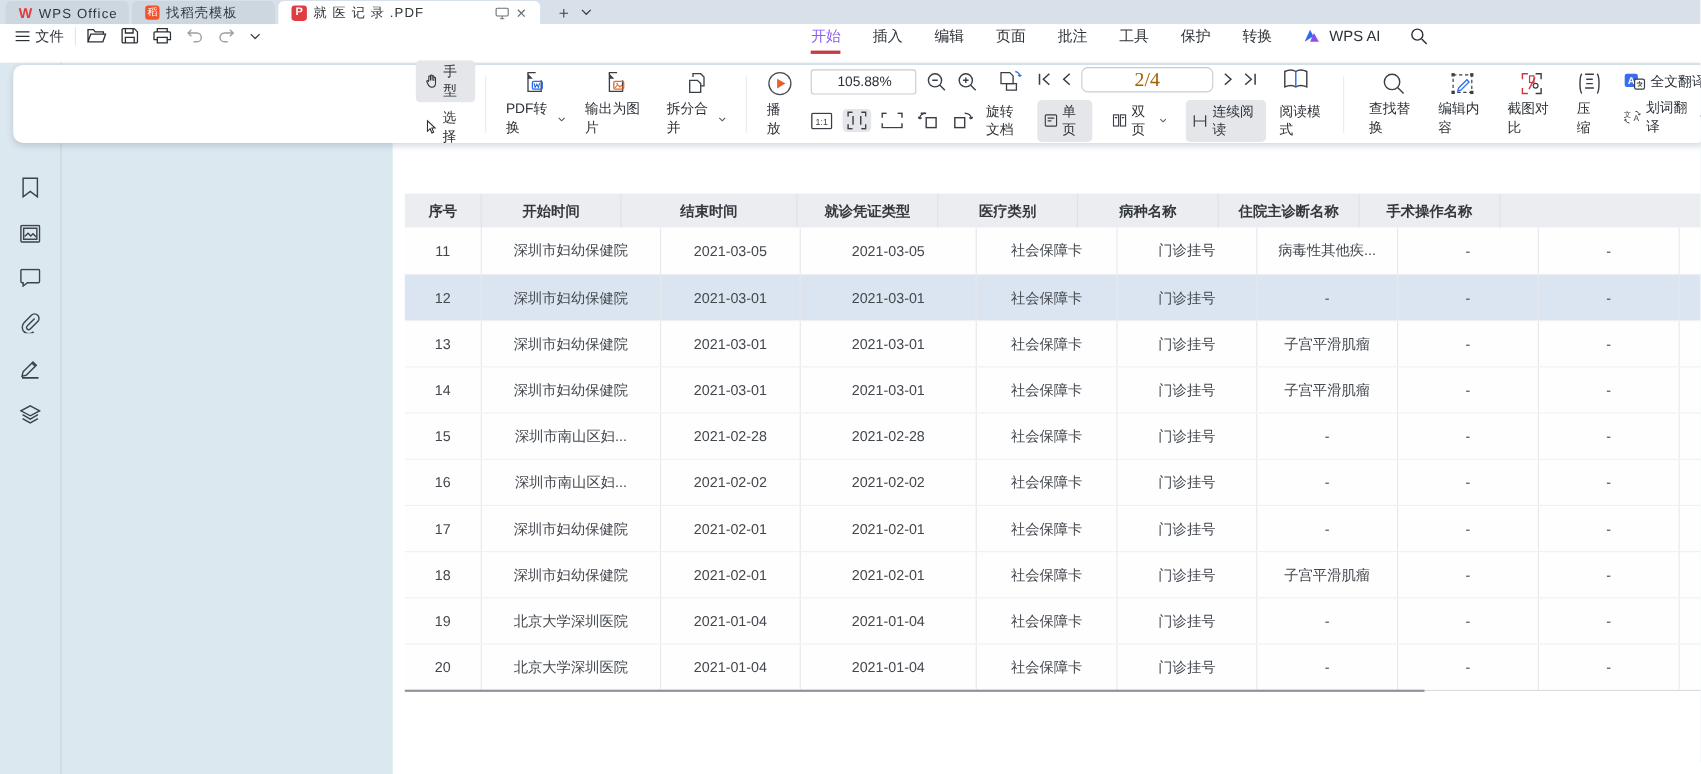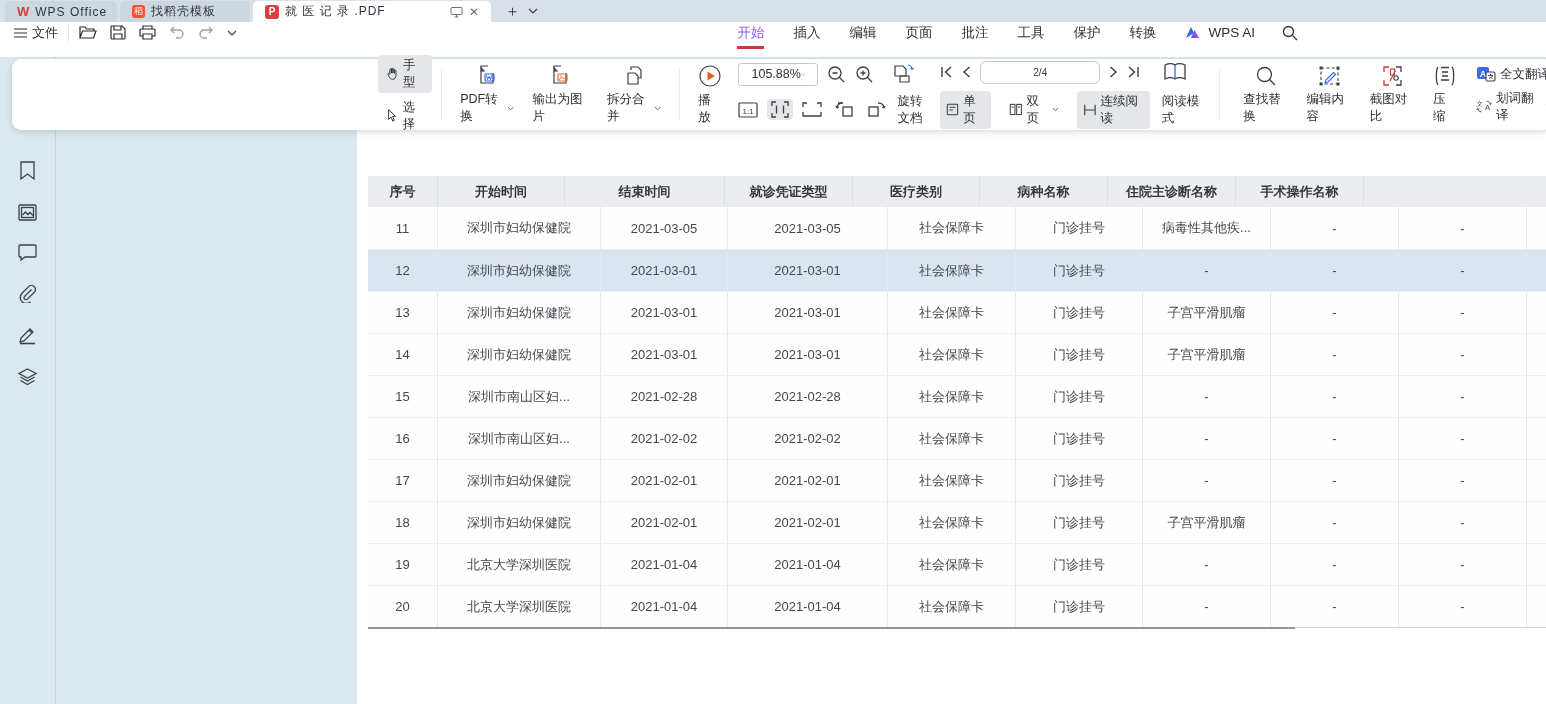--- a/index.html
+++ b/index.html
@@ -45,24 +45,24 @@
   .page { position:absolute; left:357px; top:73px; right:0; bottom:0; background:#fff; z-index:0; }
   .tsep { width:1px; height:52px; background:#e9ebed; margin:0 9px; }
   .tool2 { display:flex; flex-direction:column; gap:4px; margin-left:366px; }
   .minibtn { display:flex; align-items:center; gap:5px; font-size:12.5px; padding:2px 8px; border-radius:4px; }
   .minibtn.sel { background:#e4e6e9; }
   .tbtn { display:flex; flex-direction:column; align-items:center; gap:4px; font-size:12.5px; color:#2c3137; padding:0 9px; }
   .lblrow { display:flex; align-items:center; gap:2px; }
   .chev { color:#555; }
   .stack2 { display:flex; flex-direction:column; gap:7px; }
   .row-c { display:flex; align-items:center; gap:9px; }
-  .zoombox { width:80px; height:23px; border:1px solid #c7cbd0; border-radius:3px; display:flex; align-items:center;
-      justify-content:space-between; padding:0 12px; font-size:12.5px; }
+  .zoombox { width:96px; height:23px; border:1px solid #c7cbd0; border-radius:3px; display:flex; align-items:center;
+      justify-content:space-between; padding:0 23px; font-size:12.5px; }
   .pagebox { width:120px; height:23px; border:1px solid #c7cbd0; border-radius:6px; text-align:center;
-      font-size:10px; font-family:Liberation Sans, sans-serif; color:#404040; }
+      font-size:18px; font-family:Liberation Serif, serif; color:#a16207; }
   .pill { display:flex; align-items:center; gap:4px; font-size:12.5px; padding:2px 6px; border-radius:4px; }
   .pill.sel { background:#e4e6e9; }
   .iconbtn { display:flex; align-items:center; justify-content:center; }
   .rightcol { display:flex; flex-direction:column; gap:7px; }
   .inlinebtn { display:flex; align-items:center; gap:4px; font-size:12.5px; }
 
   
   .pdftable { position:absolute; left:11px; top:46px; display:flex; flex-direction:column;
       border-bottom:1px solid #cfd3d7; }
   .pdftable::after { content:""; position:absolute; left:0; bottom:-2px; width:927px; height:2px; background:#8f959b; }

